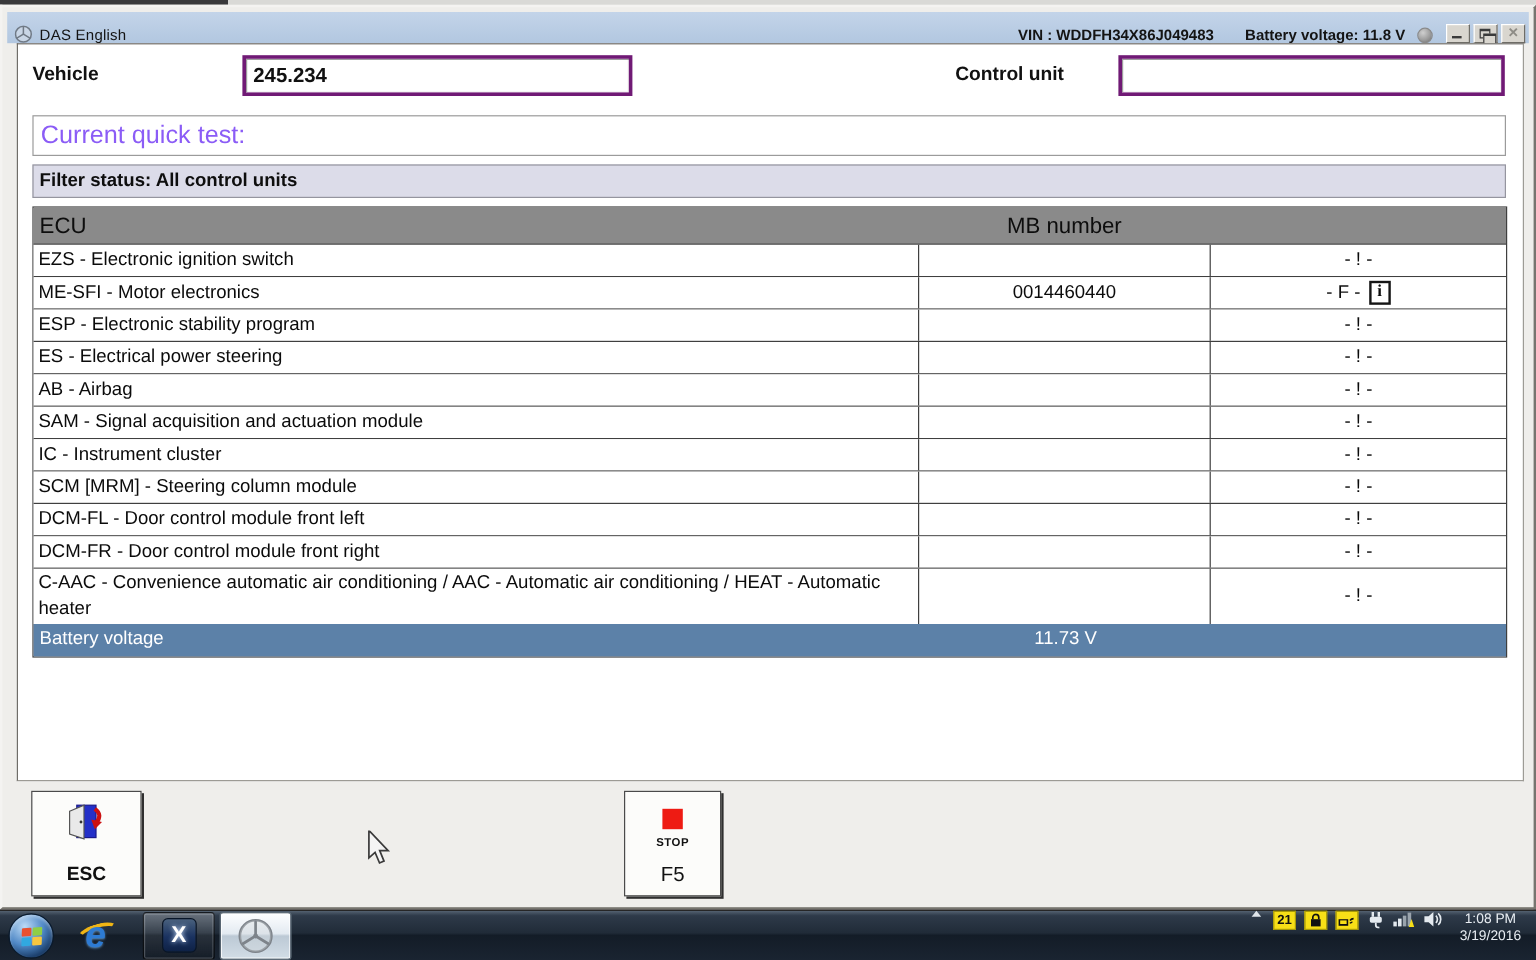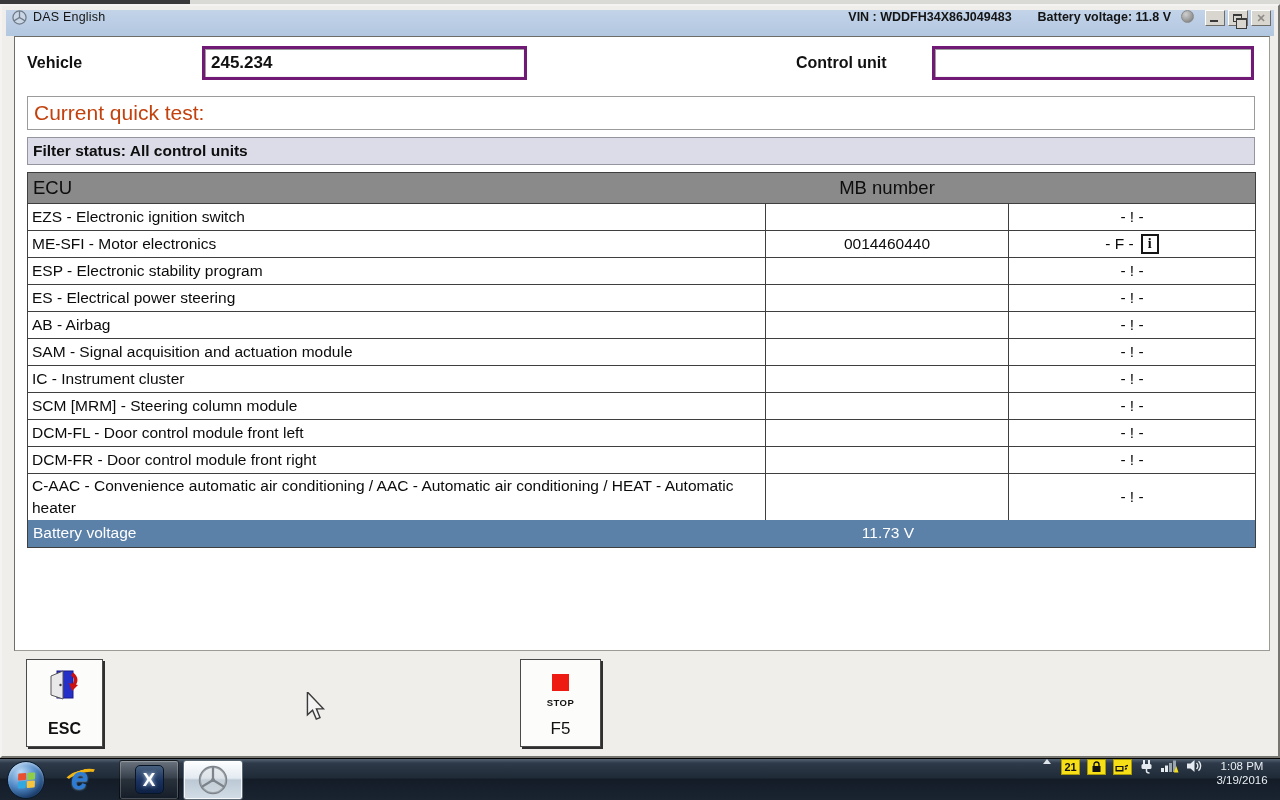--- a/index.html
+++ b/index.html
@@ -8,21 +8,21 @@
 
   .screen { position:absolute; inset:0; width:1280px; height:800px; background:#d9d9d6; }
 
   .desktop-edge { position:absolute; left:0; top:0; width:190px; height:4px; background:#39393b; }
 
   
   .app-window { position:absolute; left:0; top:4px; width:1280px; height:754px;
     background:#efeeeb; border:2px solid; border-color:#f4f3f1 #77756f #77756f #f4f3f1; }
 
   .titlebar { position:absolute; left:4px; top:4px; right:4px; height:26px;
-    background:linear-gradient(#c3d4e9,#b2c7e0); display:flex; align-items:flex-start;
+    background:linear-gradient(#c3d4e9,#b2c7e0); display:flex; align-items:flex-end;
     padding:0 3px; font-size:12.5px; color:#141414; }
   .mb-logo-small { width:15px; height:15px; margin:0 6px 0 3px; flex:0 0 auto; }
   .title-text { letter-spacing:.2px; }
   .titlebar .spacer { flex:1; }
   .vin-label { font-weight:bold; margin-right:26px; }
   .batt-label { font-weight:bold; margin-right:10px; }
   .sphere-icon { width:13px; height:13px; border-radius:50%; margin-right:8px;
     background:radial-gradient(circle at 35% 30%, #cfcfcf, #9a9a9a 60%, #6f6f6f);
     border:1px solid #8a8a8a; }
   .win-btn { width:20px; height:16px; margin-left:3px; background:#d9d6cf;
@@ -41,21 +41,21 @@
   .lbl-cu { left:794px; top:48px; }
   .field { position:absolute; height:34px; background:#fff; font-size:17px; font-weight:bold;
     color:#111; padding:0 6px; border:3px solid #701a75;
     box-shadow:inset 1px 1px 0 #9e9e9e, inset -1px -1px 0 #f2f2f2; outline:none;
     font-family:"Liberation Sans", sans-serif; }
   .fld-vehicle { left:200px; top:40px; width:325px; }
   .fld-cu { left:930px; top:40px; width:322px; }
 
   .quick-test-box { position:absolute; left:25px; top:90px; width:1228px; height:34px;
     background:#fff; border:1px solid #9b9b9b; display:flex; align-items:center;
-    padding-left:6px; font-size:21px; color:#c2410c; }
+    padding-left:6px; font-size:21px; color:#8b5cf6; }
   .filter-bar { position:absolute; left:25px; top:131px; width:1228px; height:28px;
     background:#dcdce9; border:1px solid #95959f; display:flex; align-items:center;
     padding-left:5px; font-size:15.5px; font-weight:bold; color:#0e0e0e; }
 
   
   .ecu-table { position:absolute; left:25px; top:166px; width:1229px;
     border:1px solid #3f3f3f; background:#fff; }
   .thead { display:grid; grid-template-columns:737px 244px 1fr; height:31px;
     background:#8a8a8a; color:#0d0d0d; font-size:18.5px; align-items:center;
     border-bottom:1px solid #3f3f3f; }
@@ -75,21 +75,21 @@
   .battery-row { position:relative; height:27px; background:#5c81a8; color:#fff;
     font-size:15.5px; line-height:26px; }
   .battery-label { padding-left:5px; }
   .battery-value { position:absolute; left:738px; top:0; width:244px; text-align:center; }
 
   
   .button-bar { position:absolute; left:0; top:645px; width:1280px; height:109px; }
   .fn-button { position:absolute; background:#fcfcfa; border:1px solid #4a4a4a;
     box-shadow:2px 2px 0 #2f2f2f; display:flex; flex-direction:column; align-items:center;
     cursor:default; font-family:"Liberation Sans", sans-serif; }
-  .esc-button { left:24px; top:8px; width:77px; height:88px; }
+  .esc-button { left:24px; top:8px; width:92px; height:88px; }
   .f5-button  { left:518px; top:8px; width:81px; height:88px; }
   .esc-label { margin-top:auto; margin-bottom:8px; font-weight:bold; font-size:16px; color:#111; }
   .stop-square { width:17px; height:17px; background:#ee1b13; margin-top:14px; }
   .stop-label { margin-top:6px; font-size:9.5px; font-weight:bold; letter-spacing:.4px; color:#111; }
   .f5-label { margin-top:auto; margin-bottom:7px; font-size:17px; color:#111; }
 
   
   .cursor { position:absolute; left:305px; top:692px; width:22px; height:30px; pointer-events:none; z-index:50; }
 
   

